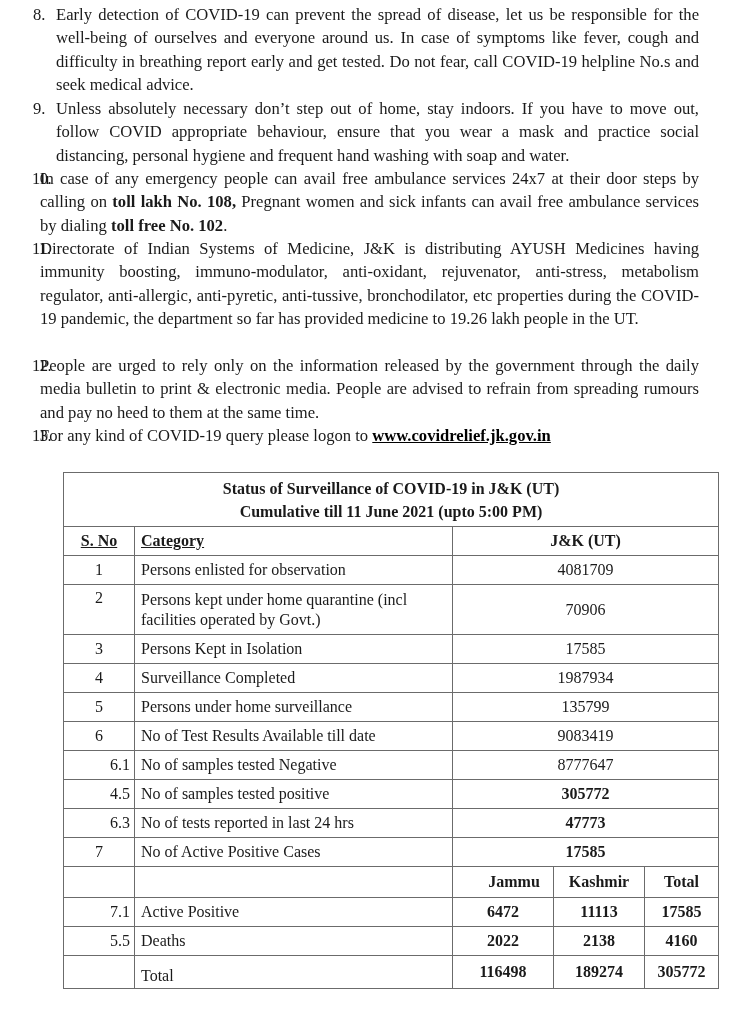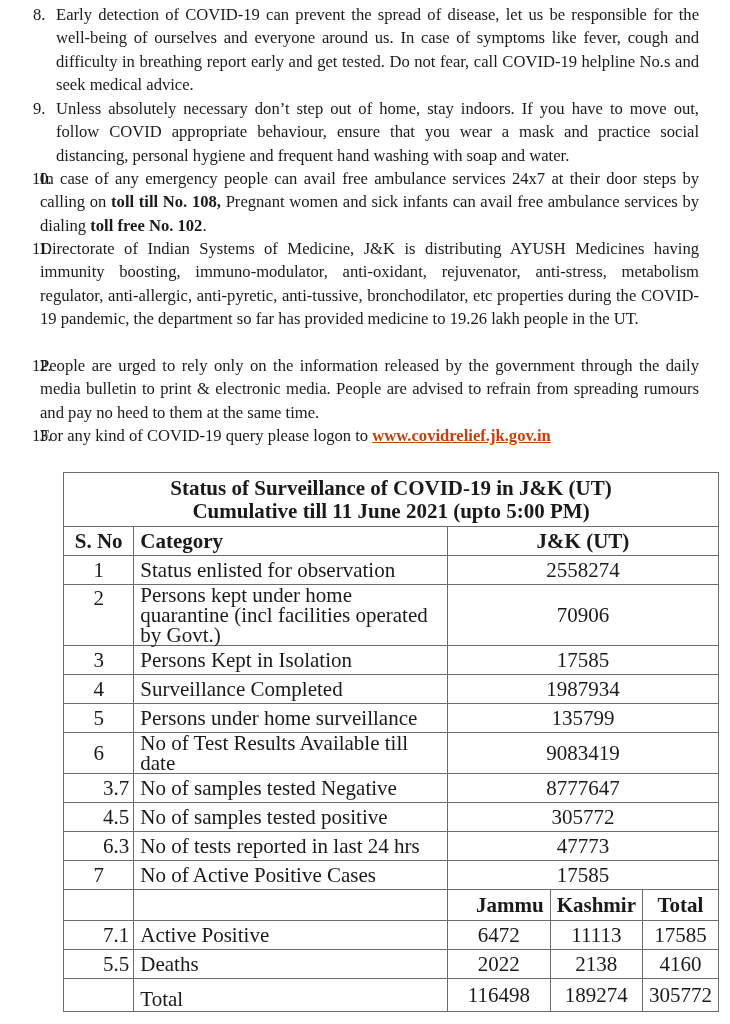--- a/index.html
+++ b/index.html
@@ -7,35 +7,35 @@
     width: 730px; height: 1024px; overflow: hidden; position: relative;
     font-family: "Liberation Serif", "DejaVu Serif", serif;
     color: #1a1a1a;
   }
   .list { position: absolute; left: 0; top: 3px; width: 730px; }
   .item { position: relative; padding-left: 56px; padding-right: 31px; font-size: 16.6px; line-height: 23.4px; text-align: justify; }
   .item .num { position: absolute; left: 33px; top: 0; }
   .item.two .num { left: 32px; letter-spacing: -0.5px; }
   .item.two { padding-left: 40px; }
   b { font-weight: bold; }
-  a.link { color: #c2410c; font-weight: bold; text-decoration: underline; }
+  a.link { color: #000000; font-weight: bold; text-decoration: underline; }
 
   table.stat {
     position: absolute; left: 63px; top: 472px; width: 656px;
-    border-collapse: collapse; font-size: 21px;
+    border-collapse: collapse; font-size: 16px;
   }
   table.stat td, table.stat th { border: 1.5px solid #6b6b6b; padding: 0 6px; height: 28px; line-height: 20px; }
   .title-cell { text-align: center; font-weight: bold; height: 52px !important; line-height: 23px !important; padding-top: 1px !important; }
   .sno { width: 58px; text-align: center; }
   .sno.sub { text-align: right; padding-right: 4px; }
   .cat { width: 305px; text-align: left; margin-left: 32px; }
   .val { text-align: center; }
-  .bold { font-weight: normal; }
+  .bold { font-weight: bold; }
   .hdr th { font-weight: bold; text-align: center; }
-  .hdr .cat, .hdr .sno { text-align: left; }
+  .hdr .cat, .hdr .sno { text-align: left; text-decoration: underline; }
   .hdr .sno { text-align: center; }
   .c-j { width: 66px; text-align: center; }
   .c-k { width: 78px; text-align: center; }
   .c-t { text-align: center; }
   tr.tall td { height: 46px; }
   tr.tot td.cat { vertical-align: bottom; padding-bottom: 2px; }
 </style>
 </head>
 <body>
 
@@ -43,21 +43,21 @@
   <div class="item" style="height:94px;">
     <span class="num">8.</span>
     <span>Early detection of COVID-19 can prevent the spread of disease, let us be responsible for the well-being of ourselves and everyone around us. In case of symptoms like fever, cough and difficulty in breathing report early and get tested. Do not fear, call COVID-19 helpline No.s and seek medical advice.</span>
   </div>
   <div class="item" style="height:70px;">
     <span class="num">9.</span>
     <span>Unless absolutely necessary don’t step out of home, stay indoors.  If you have to move out, follow COVID appropriate behaviour, ensure that you wear a mask and practice social distancing, personal hygiene and frequent hand washing with soap and water.</span>
   </div>
   <div class="item two" style="height:70px;">
     <span class="num">10.</span>
-    <span>In case of any emergency people can avail free ambulance services 24x7 at their door steps by calling on </span><b>toll till No. 108,</b><span> Pregnant women and sick infants can avail free ambulance services by dialing </span><b>toll free No. 102</b><span>.</span>
+    <span>In case of any emergency people can avail free ambulance services 24x7 at their door steps by calling on </span><b>toll lakh No. 108,</b><span> Pregnant women and sick infants can avail free ambulance services by dialing </span><b>toll free No. 102</b><span>.</span>
   </div>
   <div class="item two" style="height:117px;">
     <span class="num">11.</span>
     <span>Directorate of Indian Systems of Medicine, J&amp;K is distributing AYUSH Medicines having immunity boosting, immuno-modulator, anti-oxidant, rejuvenator, anti-stress, metabolism regulator, anti-allergic, anti-pyretic, anti-tussive, bronchodilator, etc properties during the COVID-19 pandemic, the department so far has provided medicine to 19.26 lakh people in the UT.</span>
   </div>
   <div class="item two" style="height:70px;">
     <span class="num">12.</span>
     <span>People are urged to rely only on the information released by the government through the daily media bulletin to print &amp; electronic media. People are advised to refrain from spreading rumours and pay no heed to them at the same time.</span>
   </div>
   <div class="item two" style="height:24px;">
@@ -74,22 +74,22 @@
       <div>Cumulative till 11 June 2021 (upto 5:00 PM)</div>
     </td>
   </tr>
   <tr class="hdr">
     <th class="sno">S. No</th>
     <th class="cat">Category</th>
     <th class="val" colspan="3">J&amp;K (UT)</th>
   </tr>
   <tr>
     <td class="sno">1</td>
-    <td class="cat">Status enlisted for observation</td>
-    <td class="val" colspan="3">2558274</td>
+    <td class="cat">Persons enlisted for observation</td>
+    <td class="val" colspan="3">4081709</td>
   </tr>
   <tr class="tall">
     <td class="sno" style="vertical-align:top;padding-top:3px;">2</td>
     <td class="cat">Persons kept under home quarantine (incl facilities operated by Govt.)</td>
     <td class="val" colspan="3">70906</td>
   </tr>
   <tr>
     <td class="sno">3</td>
     <td class="cat">Persons Kept in Isolation</td>
     <td class="val" colspan="3">17585</td>
@@ -103,21 +103,21 @@
     <td class="sno">5</td>
     <td class="cat">Persons under home surveillance</td>
     <td class="val" colspan="3">135799</td>
   </tr>
   <tr>
     <td class="sno">6</td>
     <td class="cat">No of Test Results Available till date</td>
     <td class="val" colspan="3">9083419</td>
   </tr>
   <tr>
-    <td class="sno sub">3.7</td>
+    <td class="sno sub">6.1</td>
     <td class="cat">No of samples tested Negative</td>
     <td class="val" colspan="3">8777647</td>
   </tr>
   <tr>
     <td class="sno sub">4.5</td>
     <td class="cat">No of samples tested positive</td>
     <td class="val bold" colspan="3">305772</td>
   </tr>
   <tr>
     <td class="sno sub">6.3</td>

